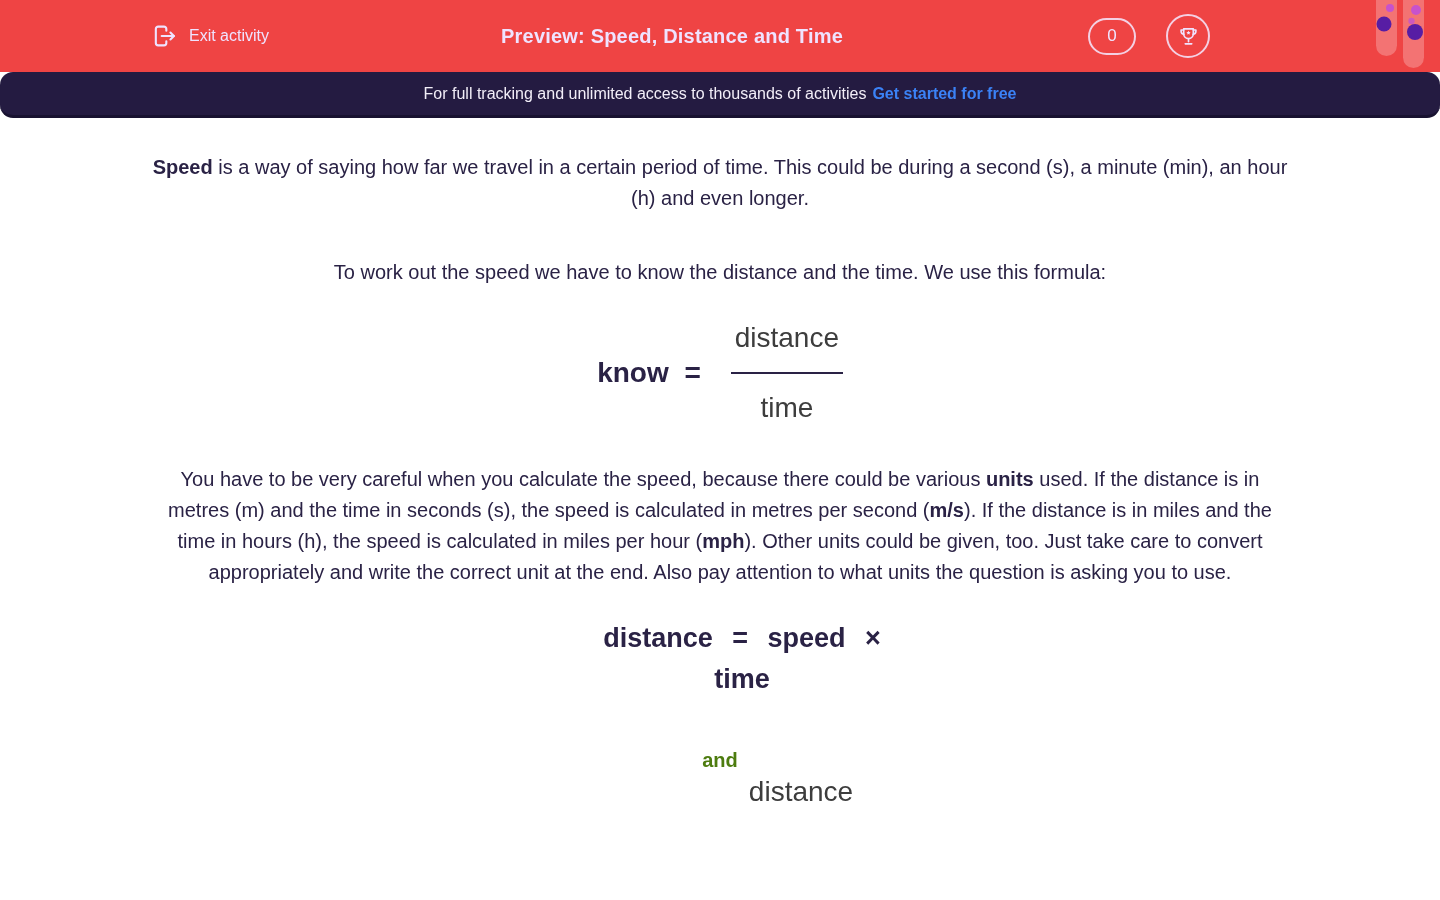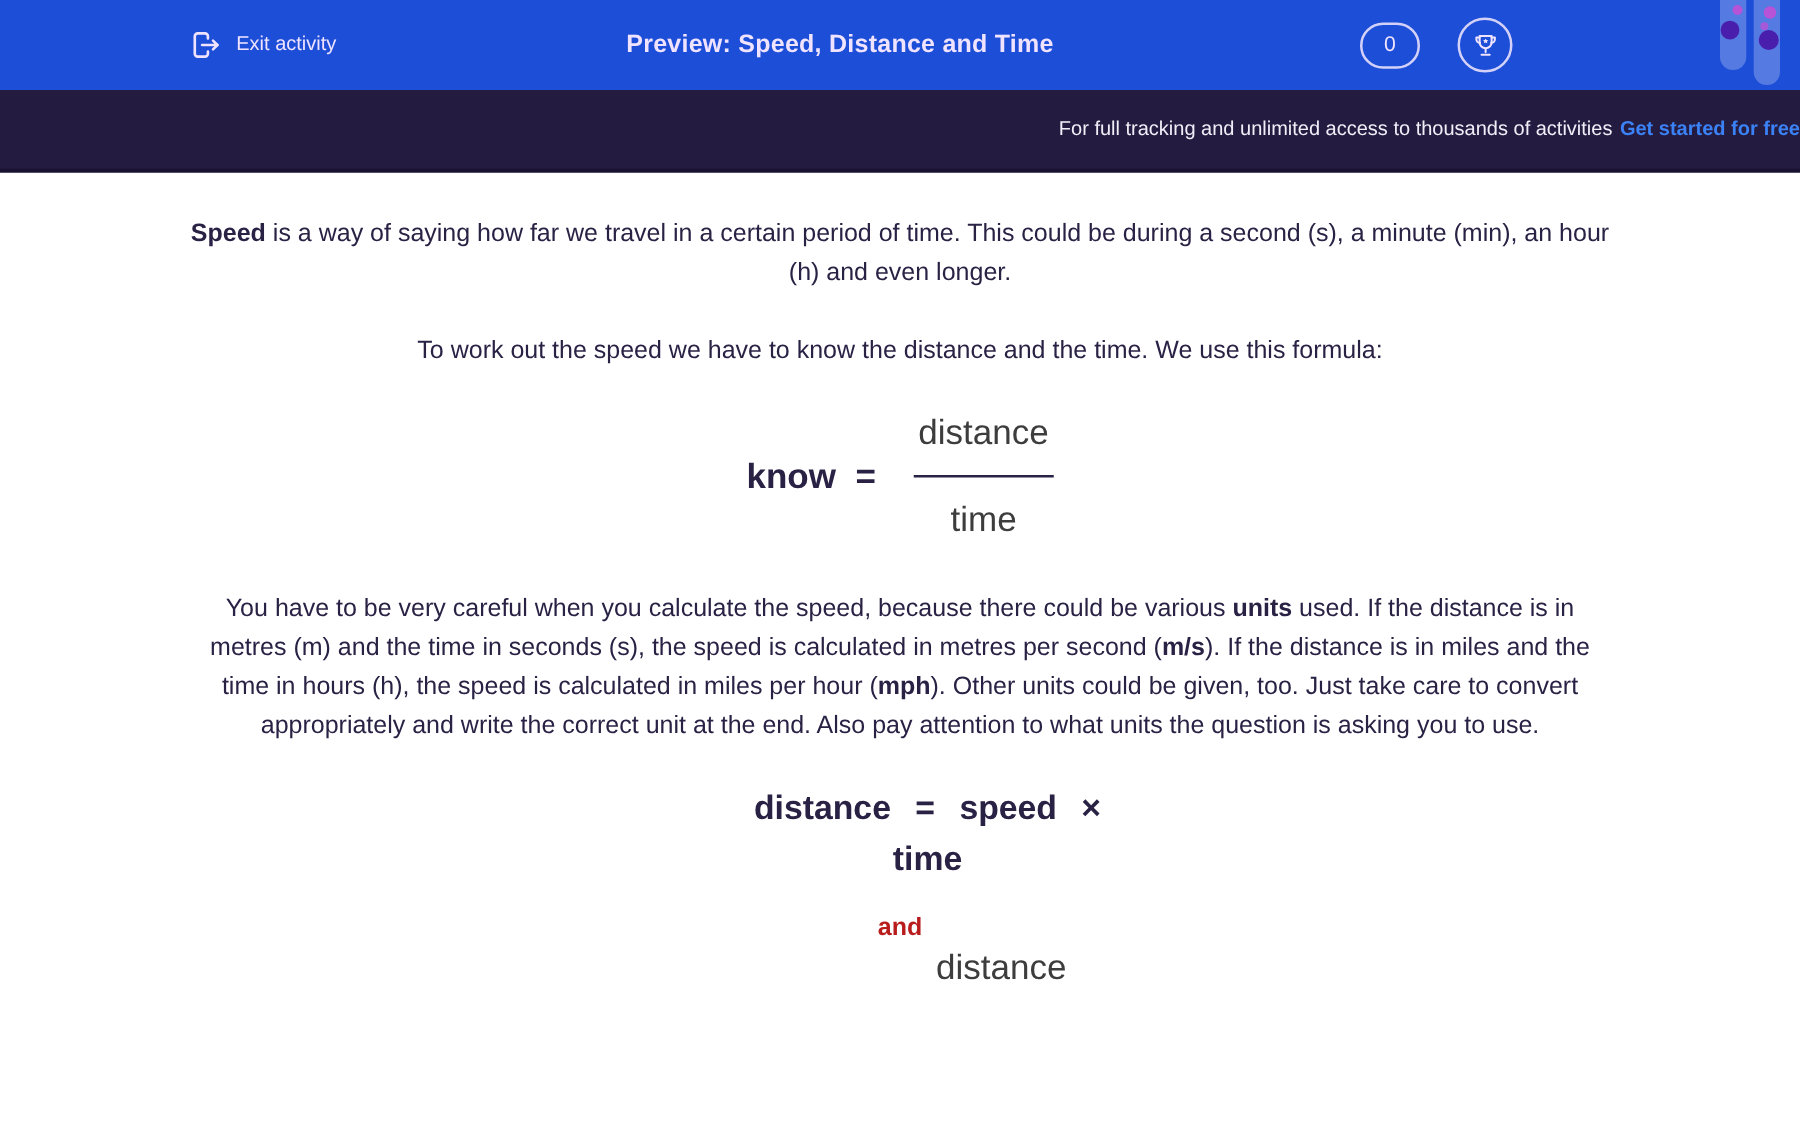--- a/index.html
+++ b/index.html
@@ -1,67 +1,67 @@
 <!DOCTYPE html>
 <html><head>
 <meta charset="utf-8">
 <style>
   * { margin:0; padding:0; box-sizing:border-box; }
   html,body { width:1440px; height:900px; overflow:hidden; background:#ffffff;
     font-family:"Liberation Sans", sans-serif; }
 
   
-  .topbar { position:relative; height:72px; background:#1d4ed8; color:#efe3ff; }
+  .topbar { position:relative; height:72px; background:#ef4444; color:#efe3ff; }
   .exit-btn { position:absolute; left:150px; top:50%; transform:translateY(-50%);
     display:flex; align-items:center; gap:11px; background:none; border:none;
     color:#efe3ff; font-size:16px; cursor:pointer; font-family:inherit; }
   .page-title { position:absolute; left:672px; top:50%; transform:translate(-50%,-50%);
     font-size:20px; font-weight:700; letter-spacing:.2px; white-space:nowrap; }
   .topbar-right { position:absolute; left:1088px; top:50%; transform:translateY(-50%);
     display:flex; align-items:center; gap:30px; }
   .score-pill { width:48px; height:37px; border:2px solid rgba(245,233,255,.85);
     border-radius:19px; display:flex; align-items:center; justify-content:center;
     font-size:17px; color:#f0e4ff; }
   .trophy-circle { width:44px; height:44px; border:2px solid rgba(245,233,255,.85);
     border-radius:50%; display:flex; align-items:center; justify-content:center;
     background:none; cursor:pointer; }
   .tubes { position:absolute; right:10px; top:0; width:58px; height:72px; }
 
   
-  .banner { height:66px; background:#241b41; border-bottom:3px solid #181230;
-    display:flex; align-items:center; justify-content:flex-end; gap:6px;
-    color:#f2eef8; font-size:16px; }
+  .banner { height:46px; background:#241b41; border-bottom:3px solid #181230;
+    display:flex; align-items:center; justify-content:center; gap:6px;
+    color:#f2eef8; font-size:16px;border-radius:13px; }
   .banner .cta { font-weight:700; color:#3b82f6; cursor:pointer; }
 
   
   .content { color:#2a2245; }
   .para { max-width:1145px; margin:0 auto; text-align:center;
     font-size:20px; line-height:31px; }
   .para .b, .b { font-weight:700; }
   .p1 { margin-top:34px; }
-  .p2 { margin-top:31px; }
+  .p2 { margin-top:43px; }
   .p3 { margin-top:38px; }
   .p4 { margin-top:32px; }
 
   .formula-speed { margin-top:32px; display:flex; justify-content:center;
     align-items:center; gap:30px; }
   .formula-speed .lhs { font-size:28px; font-weight:700; color:#2a2245;
     word-spacing:8px; }
   .fraction { display:flex; flex-direction:column; align-items:center; }
   .fraction .num, .fraction .den { font-size:28px; line-height:36px; color:#3d3d3d; }
   .fraction .bar { width:112px; height:2px; background:#2a2245; margin:16px 0; }
 
   .formula-distance { margin-top:32px; text-align:center; transform:translateX(22px); }
   .formula-distance .line1 { font-size:27px; line-height:36px; font-weight:700;
     color:#2a2245; word-spacing:12px; }
   .formula-distance .line2 { font-size:27px; line-height:36px; margin-top:5px;
     font-weight:700; color:#2a2245; }
 
-  .and-label { margin-top:26px; text-align:center; font-size:20px;
-    font-weight:700; color:#b91c1c; }
+  .and-label { margin-top:52px; text-align:center; font-size:20px;
+    font-weight:700; color:#4d7c0f; }
 
   .formula-time { margin-top:2px; text-align:center; }
   .formula-time .num { display:inline-block; transform:translateX(81px);
     font-size:28px; line-height:36px; color:#3d3d3d; }
 </style>
 </head>
 <body>
 
 <header class="topbar">
   <button class="exit-btn">

